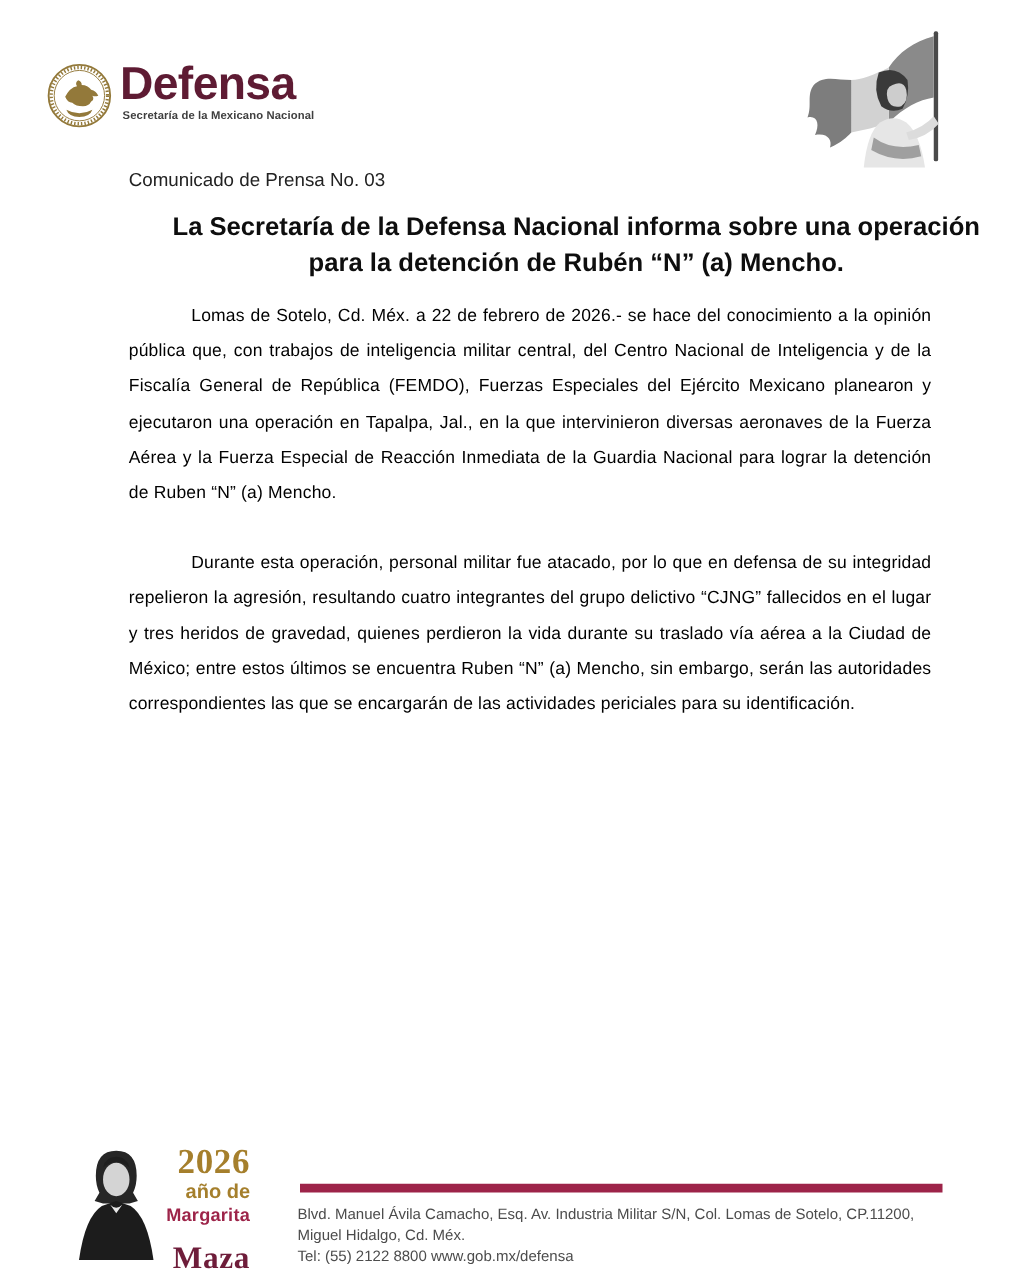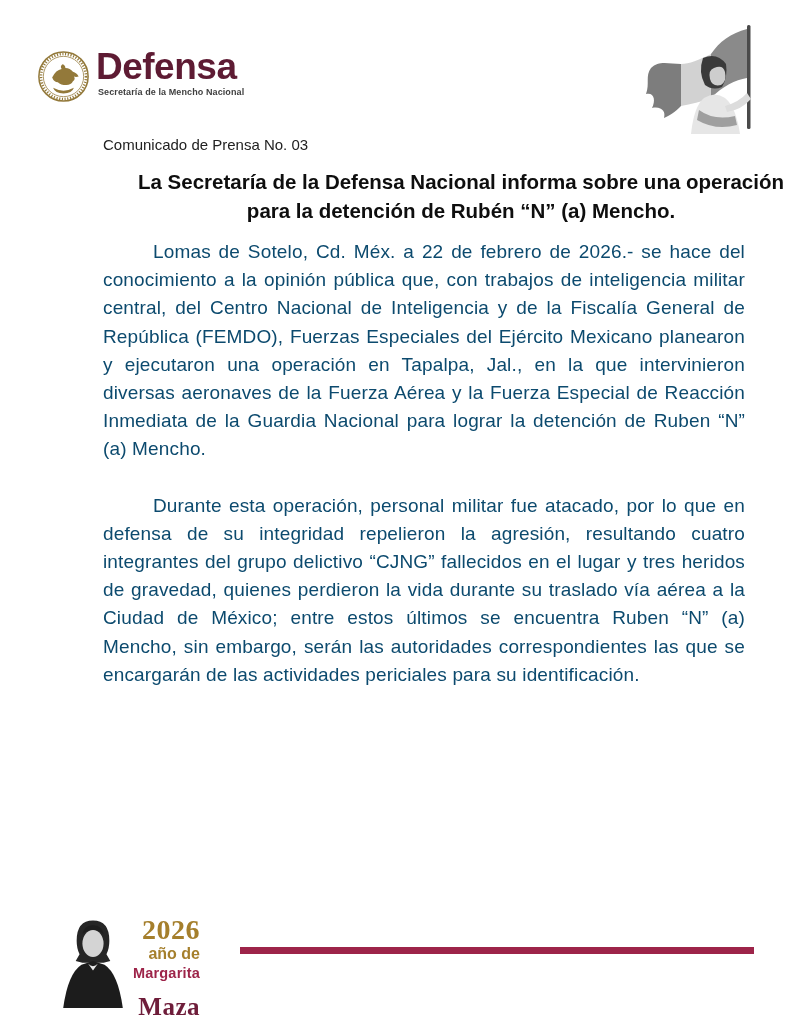--- a/index.html
+++ b/index.html
@@ -66,26 +66,26 @@
     margin-left: 48px;
   }
 
   
   .body-text {
     position: absolute;
     left: 103px; top: 238px;
     width: 642px;
   }
   .body-text p {
-    font-size: 19px;
+    font-size: 14px;
     line-height: 28.2px;
     letter-spacing: 0.15px;
     text-align: justify;
     text-indent: 50px;
-    color: #0c4a6e;
+    color: #000000;
     margin-bottom: 28px;
   }
 
   
   .portrait {
     position: absolute;
     left: 54px; top: 908px;
     width: 78px; height: 100px;
   }
   .year-logo {
@@ -148,21 +148,21 @@
       <circle cx="28" cy="29" r="26" fill="none" stroke="#93793a" stroke-width="1.6"></circle>
       <circle cx="28" cy="29" r="21.3" fill="none" stroke="#93793a" stroke-width="0.8"></circle>
       <circle cx="28" cy="29" r="23.8" fill="none" stroke="#93793a" stroke-width="2.8" stroke-dasharray="1.2 1.7"></circle>
       <path d="M16 30 q4 -8 10 -9 q-2 -3 1 -5 q3 1 3 4 q5 0 8 4 q4 1 6 5 q-3 1 -5 0 q2 3 -1 5 q-2 4 -7 4 q-6 0 -9 -3 q-4 0 -6 -5 z" fill="#93793a"></path>
       <path d="M17 41 q11 6 22 0 q-2 6 -11 6 q-9 0 -11 -6 z" fill="#93793a"></path>
     </svg>
   </div>
 
   <div class="brand-block">
     <div class="brand">Defensa</div>
-    <div class="brand-sub">Secretaría de la Mencho Nacional</div>
+    <div class="brand-sub">Secretaría de la Mexicano Nacional</div>
   </div>
 
   <div class="flag-art">
     <svg viewBox="0 0 150 118" width="152" height="118">
       <rect x="106" y="5" width="3.5" height="104" rx="1.5" fill="#4a4a4a"></rect>
       <path d="M106 9 C 90 13, 78 22, 70 34 L 70 78 C 82 66, 94 60, 106 58 Z" fill="#8a8a8a"></path>
       <path d="M70 34 C 58 40, 48 44, 40 44 L 40 86 C 50 84, 60 82, 70 78 Z" fill="#d2d2d2"></path>
       <path d="M40 44 C 28 44, 18 40, 10 48 C 4 56, 9 64, 5 74 C 13 72, 15 80, 11 88 C 21 86, 25 92, 23 98 C 32 94, 36 90, 40 86 Z" fill="#7d7d7d"></path>
       <path d="M62 38 q-5 14 2 27 q8 6 17 2 q6 -10 4 -23 q-9 -12 -23 -6 z" fill="#3a3a3a"></path>
       <path d="M73 48 q9 -4 11 4 q2 9 -4 13 q-9 2 -11 -6 q-2 -9 4 -11 z" fill="#cdcdcd"></path>
@@ -193,14 +193,18 @@
 
   <div class="year-logo">
     <div class="year">2026</div>
     <div class="year-sub">año de</div>
     <div class="name1">Margarita</div>
     <div class="name2">Maza</div>
   </div>
 
   <div class="footer-rule"></div>
 
+  <div class="address">
+    <div>Blvd. Manuel Ávila Camacho, Esq. Av. Industria Militar S/N, Col. Lomas de Sotelo, CP.11200, Miguel Hidalgo, Cd. Méx.</div>
+    <div>Tel: (55) 2122 8800 www.gob.mx/defensa</div>
+  </div>
 
 </div>
 
 </body></html>

